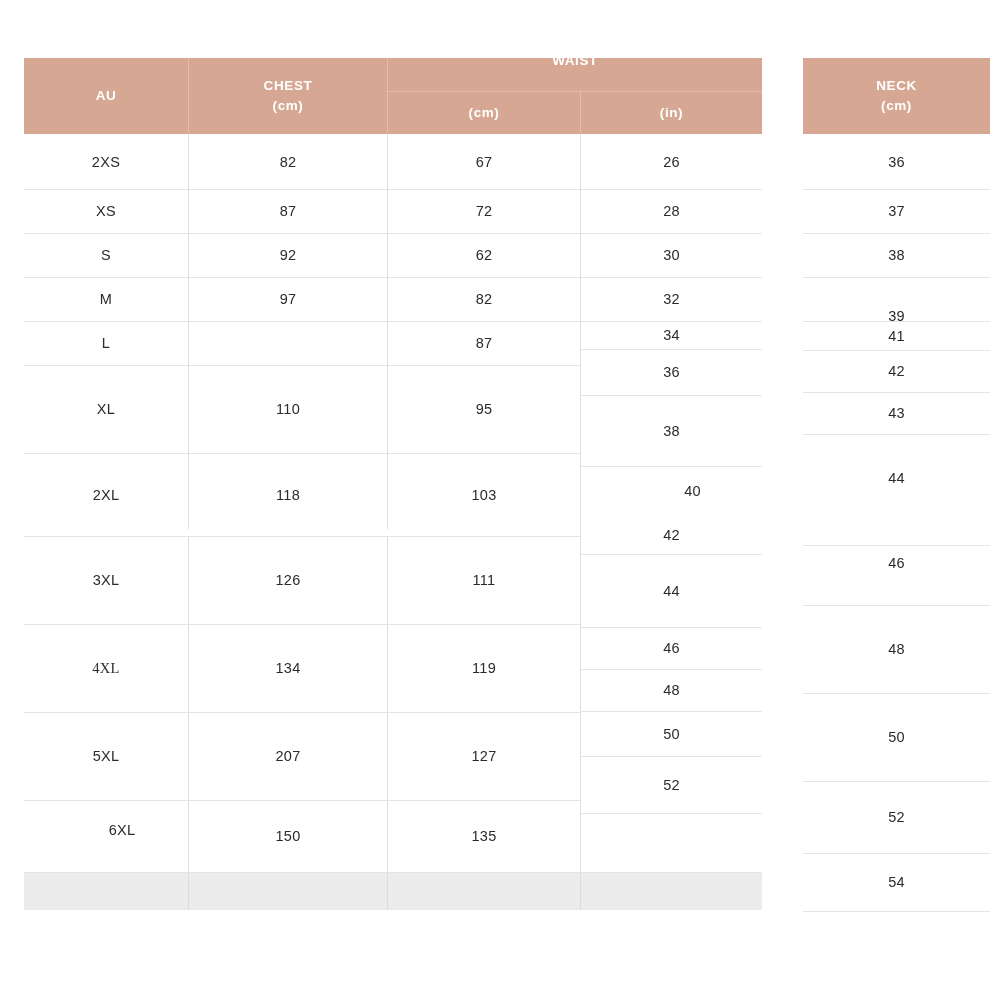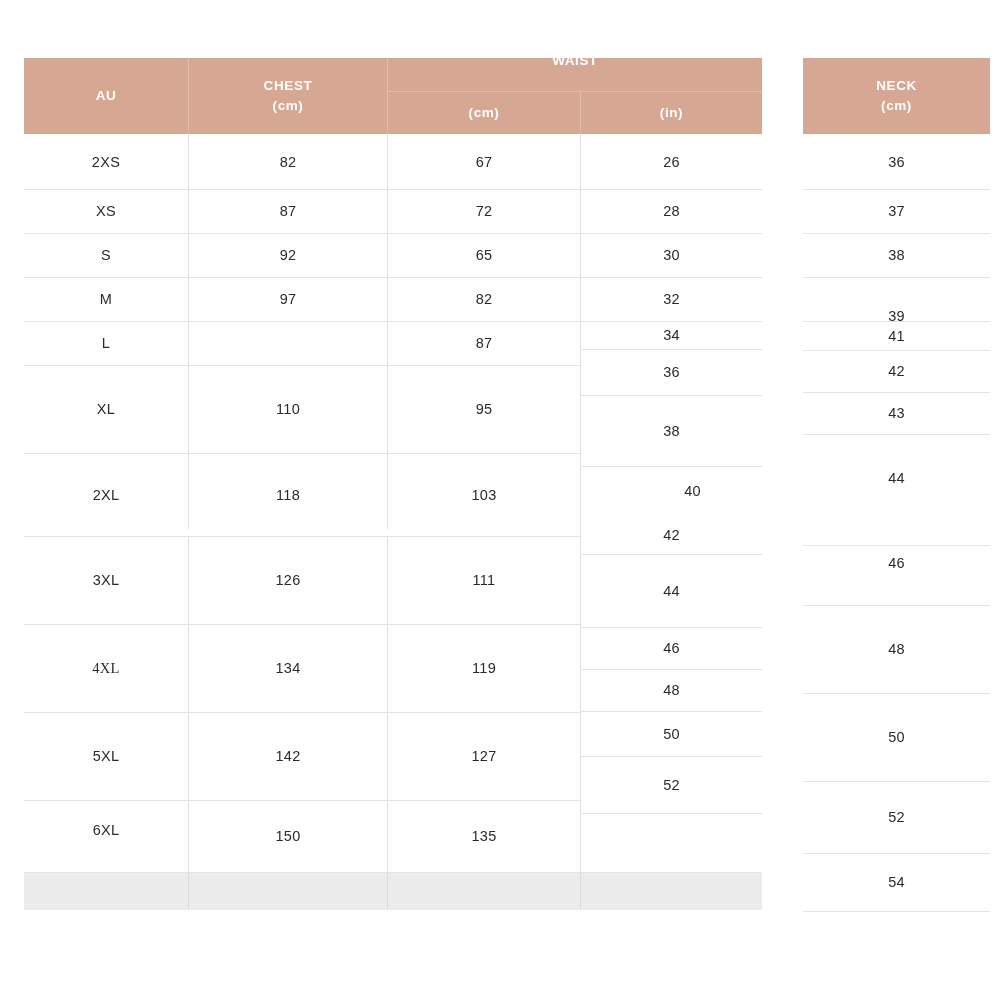--- a/index.html
+++ b/index.html
@@ -188,21 +188,21 @@
     </div>
   <div class="cell" style="left:0;top:478px;width:164px;height:88px;">
       <span>3XL</span>
     </div>
   <div class="cell" style="left:0;top:566px;width:164px;height:88px;font-family:Liberation Serif, serif;">
       <span>4XL</span>
     </div>
   <div class="cell" style="left:0;top:654px;width:164px;height:88px;">
       <span>5XL</span>
     </div>
-  <div class="cell" style="left:0;top:742px;width:164px;height:60px;">
+  <div class="cell" style="left:16px;top:742px;width:164px;height:60px;">
       <span>6XL</span>
     </div>
 
   <div class="cell" style="left:165px;top:76px;width:198px;height:55px;">
       <span>82</span>
     </div>
   <div class="cell" style="left:165px;top:131px;width:198px;height:44px;">
       <span>87</span>
     </div>
   <div class="cell" style="left:165px;top:175px;width:198px;height:44px;">
@@ -217,34 +217,34 @@
   <div class="cell" style="left:165px;top:395px;width:198px;height:83px;">
       <span>118</span>
     </div>
   <div class="cell" style="left:165px;top:478px;width:198px;height:88px;">
       <span>126</span>
     </div>
   <div class="cell" style="left:165px;top:566px;width:198px;height:88px;">
       <span>134</span>
     </div>
   <div class="cell" style="left:165px;top:654px;width:198px;height:88px;">
-      <span>142</span>
+      <span>207</span>
     </div>
   <div class="cell" style="left:165px;top:742px;width:198px;height:72px;">
       <span>150</span>
     </div>
 
   <div class="cell" style="left:364px;top:76px;width:192px;height:55px;">
       <span>67</span>
     </div>
   <div class="cell" style="left:364px;top:131px;width:192px;height:44px;">
       <span>72</span>
     </div>
   <div class="cell" style="left:364px;top:175px;width:192px;height:44px;">
-      <span>65</span>
+      <span>62</span>
     </div>
   <div class="cell" style="left:364px;top:219px;width:192px;height:44px;">
       <span>82</span>
     </div>
   <div class="cell" style="left:364px;top:263px;width:192px;height:44px;">
       <span>87</span>
     </div>
   <div class="cell" style="left:364px;top:307px;width:192px;height:88px;justify-content:center;">
       <span>95</span>
     </div>

